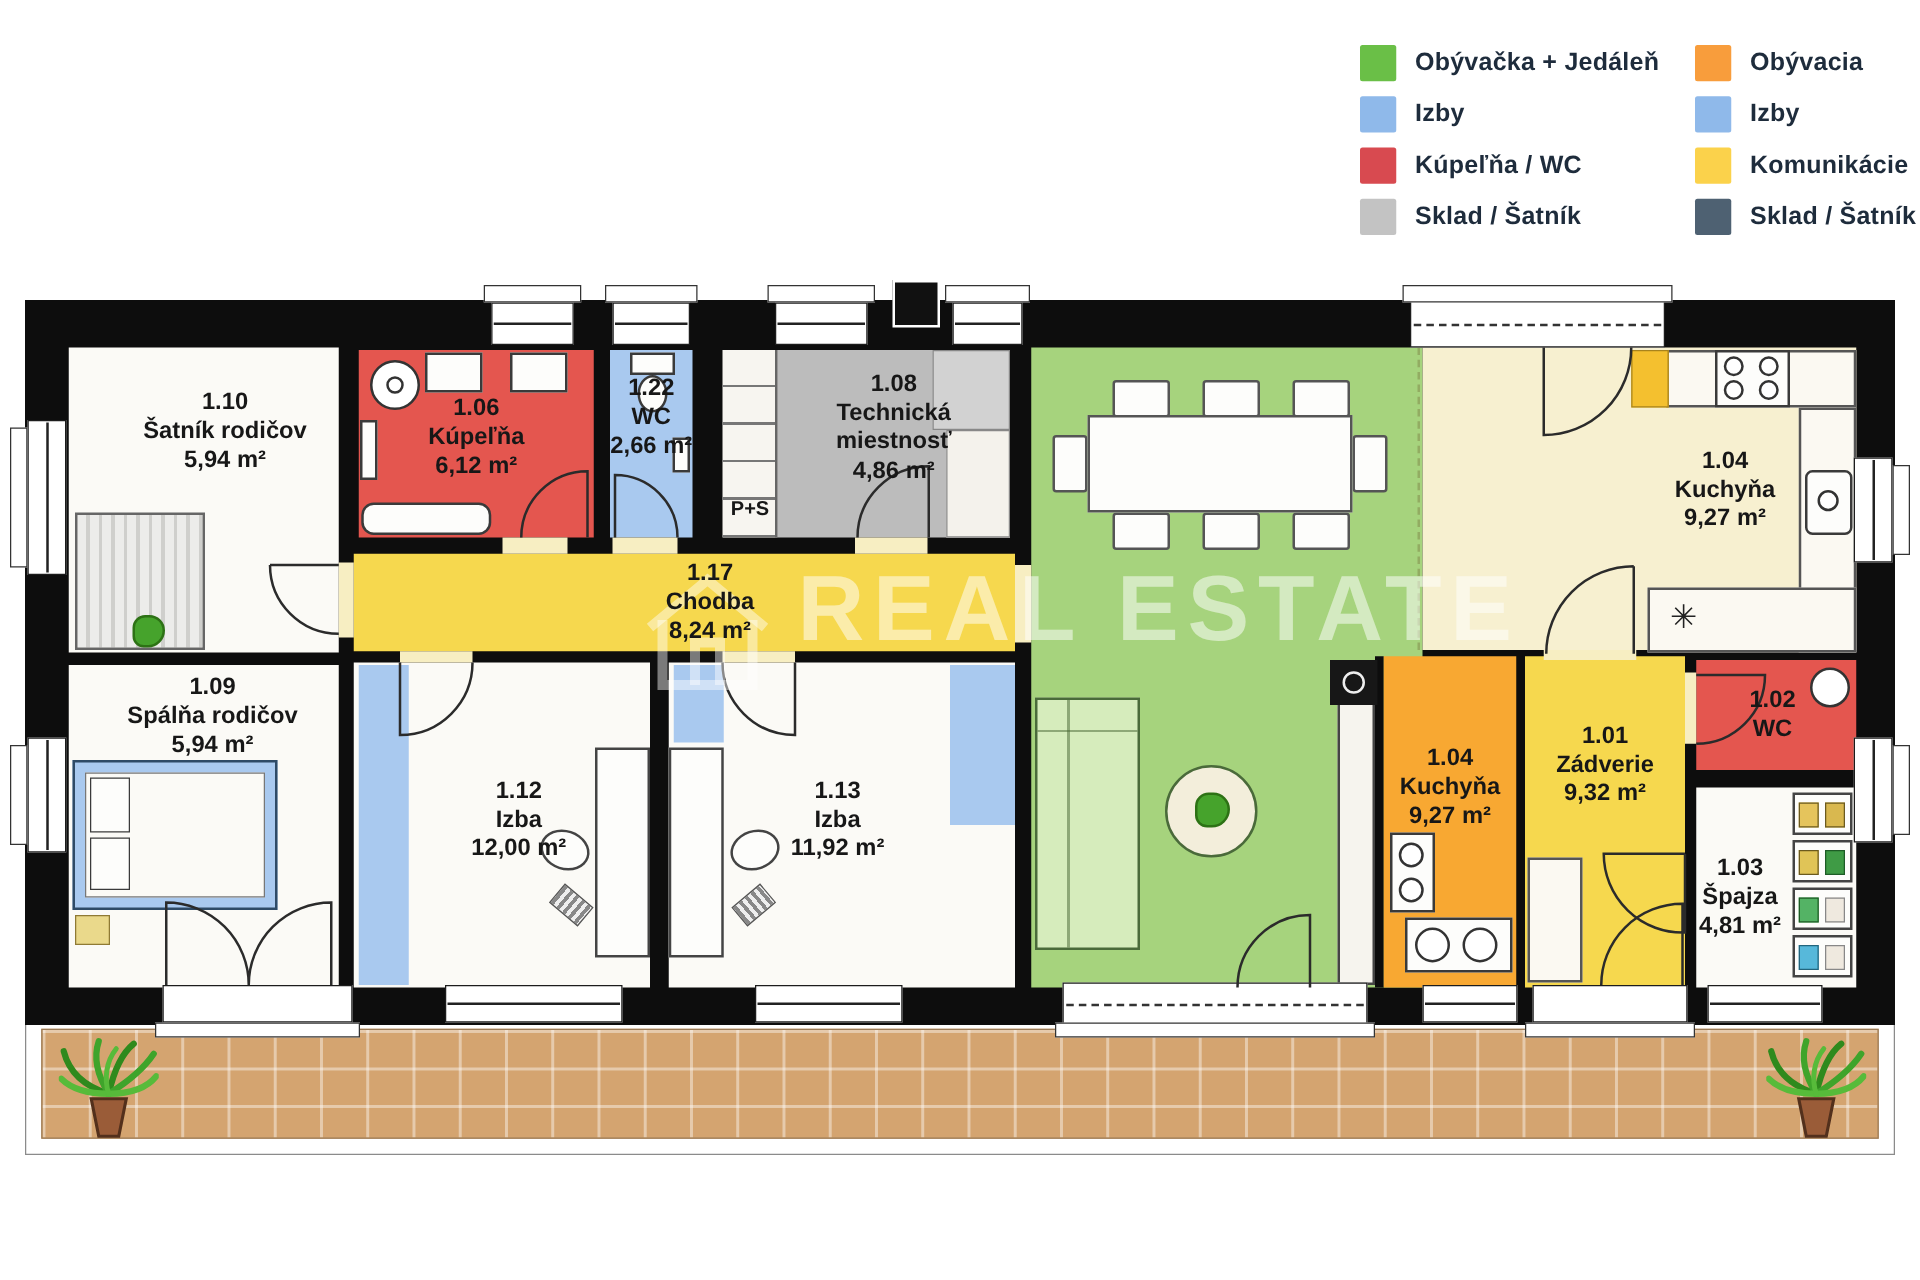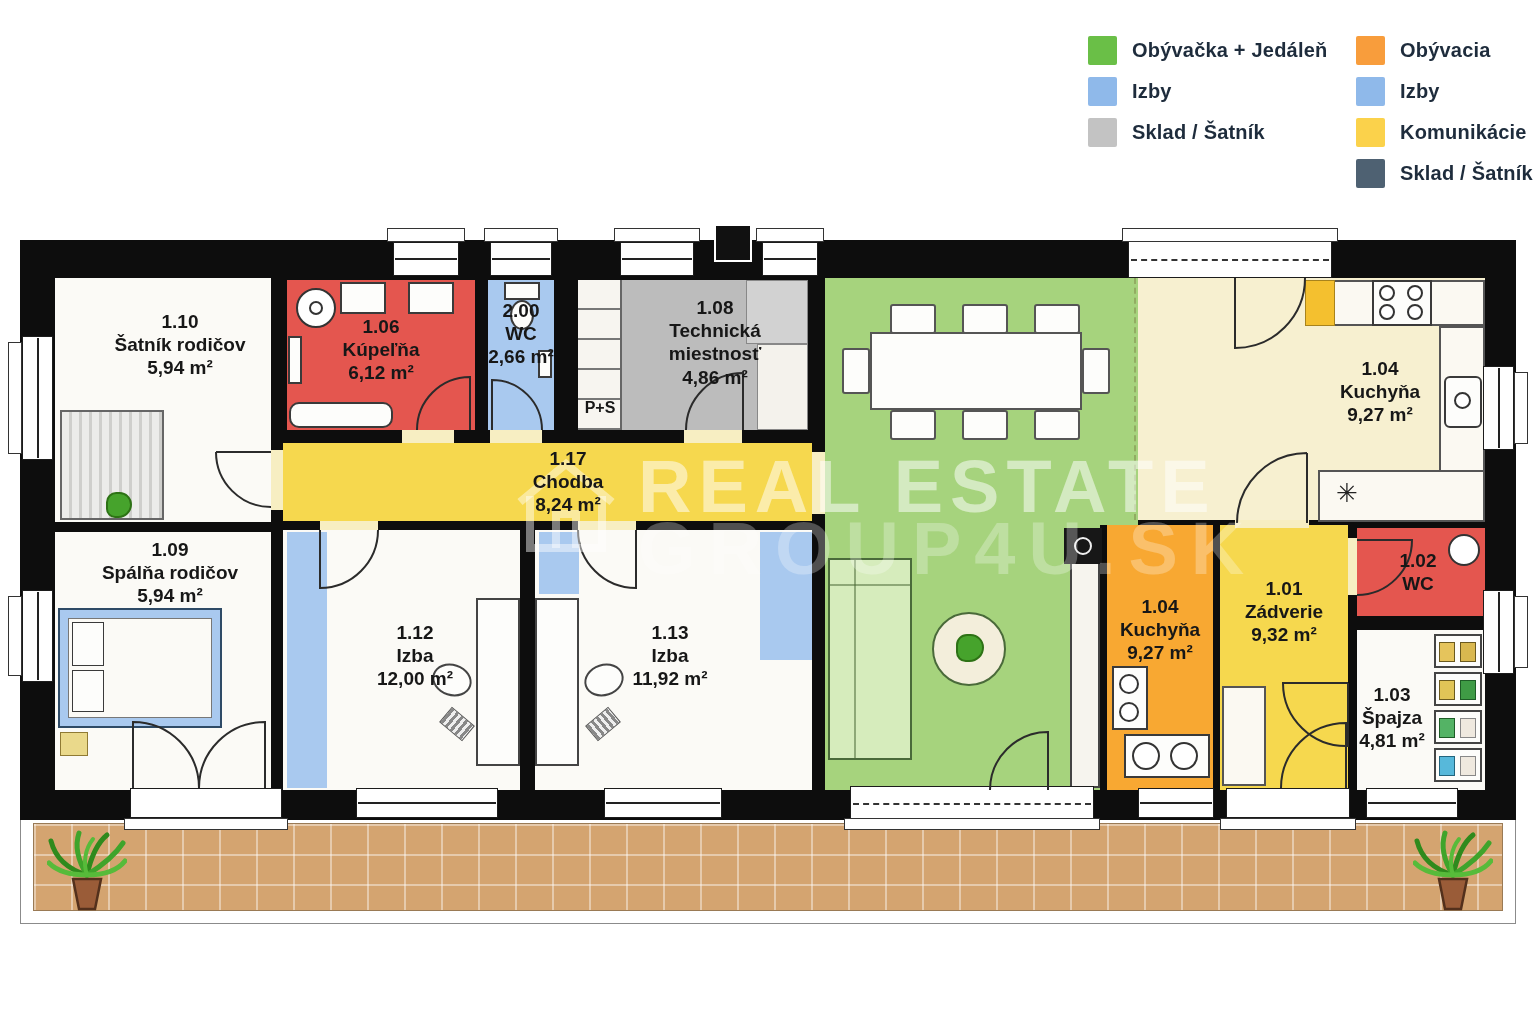--- a/index.html
+++ b/index.html
@@ -245,21 +245,21 @@
       <span class="rid">1.10</span>
       <span class="rname">Šatník rodičov</span>
       <span class="rarea">5,94 m²</span>
     </div>
     <div class="label" style="left:361px;top:110px;">
       <span class="rid">1.06</span>
       <span class="rname">Kúpeľňa</span>
       <span class="rarea">6,12 m²</span>
     </div>
     <div class="label" style="left:501px;top:94px;">
-      <span class="rid">2.00</span>
+      <span class="rid">1.22</span>
       <span class="rname">WC</span>
       <span class="rarea">2,66 m²</span>
     </div>
     <div class="label wrap" style="left:695px;top:102px;">
       <span class="rid">1.08</span>
       <span class="rname">Technická miestnosť</span>
       <span class="rarea">4,86 m²</span>
     </div>
     <div class="label" style="left:548px;top:242px;">
       <span class="rid">1.17</span>
@@ -312,34 +312,37 @@
   <div class="wm">
     <svg width="112" height="110" viewBox="0 0 112 110">
       <g fill="none" stroke="rgba(255,255,255,0.45)" stroke-width="8">
         <path d="M10 52 L56 14 L102 52"></path>
         <path d="M20 46 V 98 H 92 V 46"></path>
         <path d="M46 98 V 64 H 66 V 98"></path>
       </g>
     </svg>
     <div class="wm-lines">
       <span class="wm1">REAL ESTATE</span>
-      <span class="wm2">GROUP4U.SK</span>
     </div>
   </div>
 
   <div class="legend-col" style="left:1088px;top:36px;">
     <div class="litem">
       <span class="swatch" style="background-color: rgb(106, 191, 71);"></span>
       <span class="ltext">Obývačka + Jedáleň</span>
     </div>
     <div class="litem">
       <span class="swatch" style="background-color: rgb(143, 185, 234);"></span>
       <span class="ltext">Izby</span>
     </div>
     <div class="litem">
+      <span class="swatch" style="background-color: rgb(216, 74, 80);"></span>
+      <span class="ltext">Kúpeľňa / WC</span>
+    </div>
+    <div class="litem">
       <span class="swatch" style="background-color: rgb(195, 195, 195);"></span>
       <span class="ltext">Sklad / Šatník</span>
     </div>
   </div>
   <div class="legend-col" style="left:1356px;top:36px;">
     <div class="litem">
       <span class="swatch" style="background-color: rgb(248, 157, 60);"></span>
       <span class="ltext">Obývacia</span>
     </div>
     <div class="litem">

